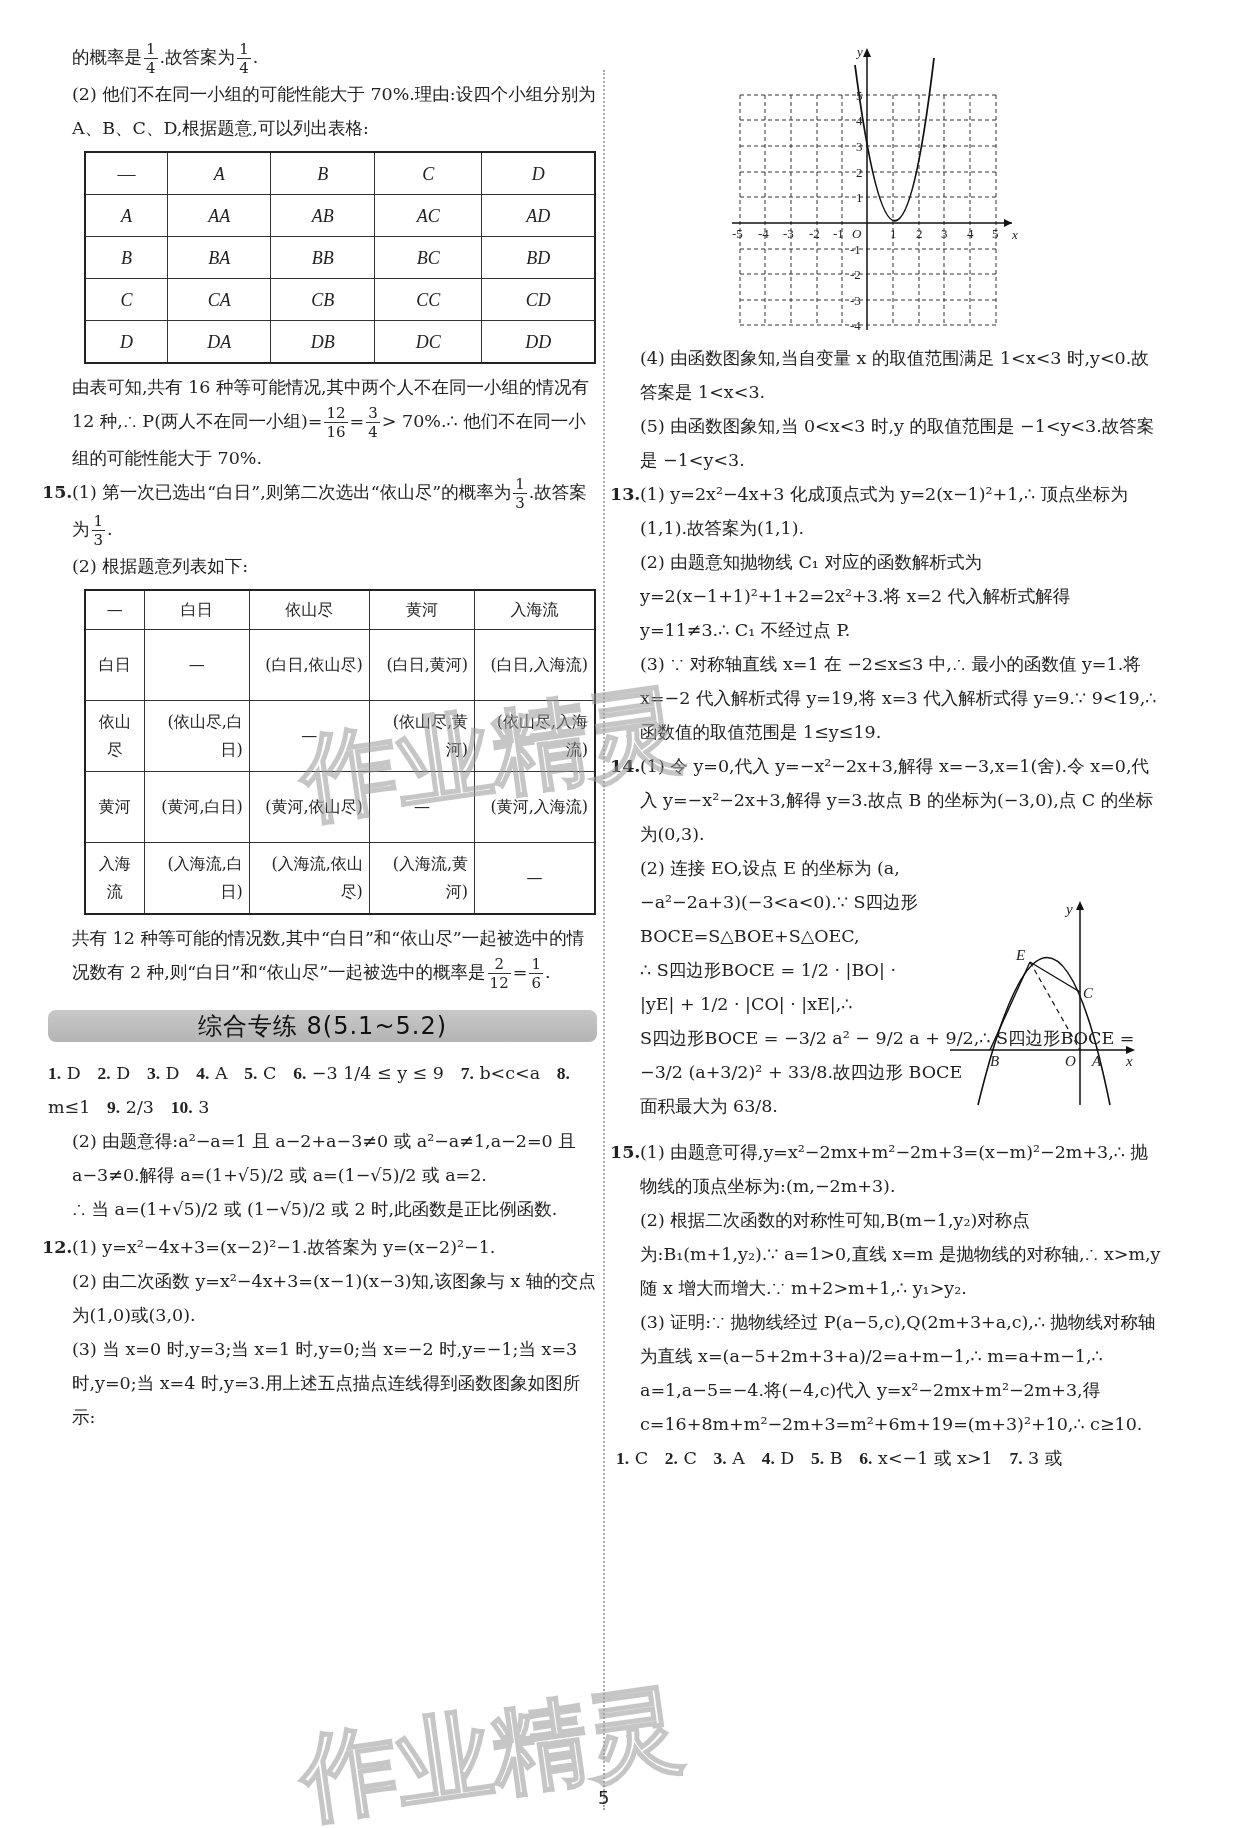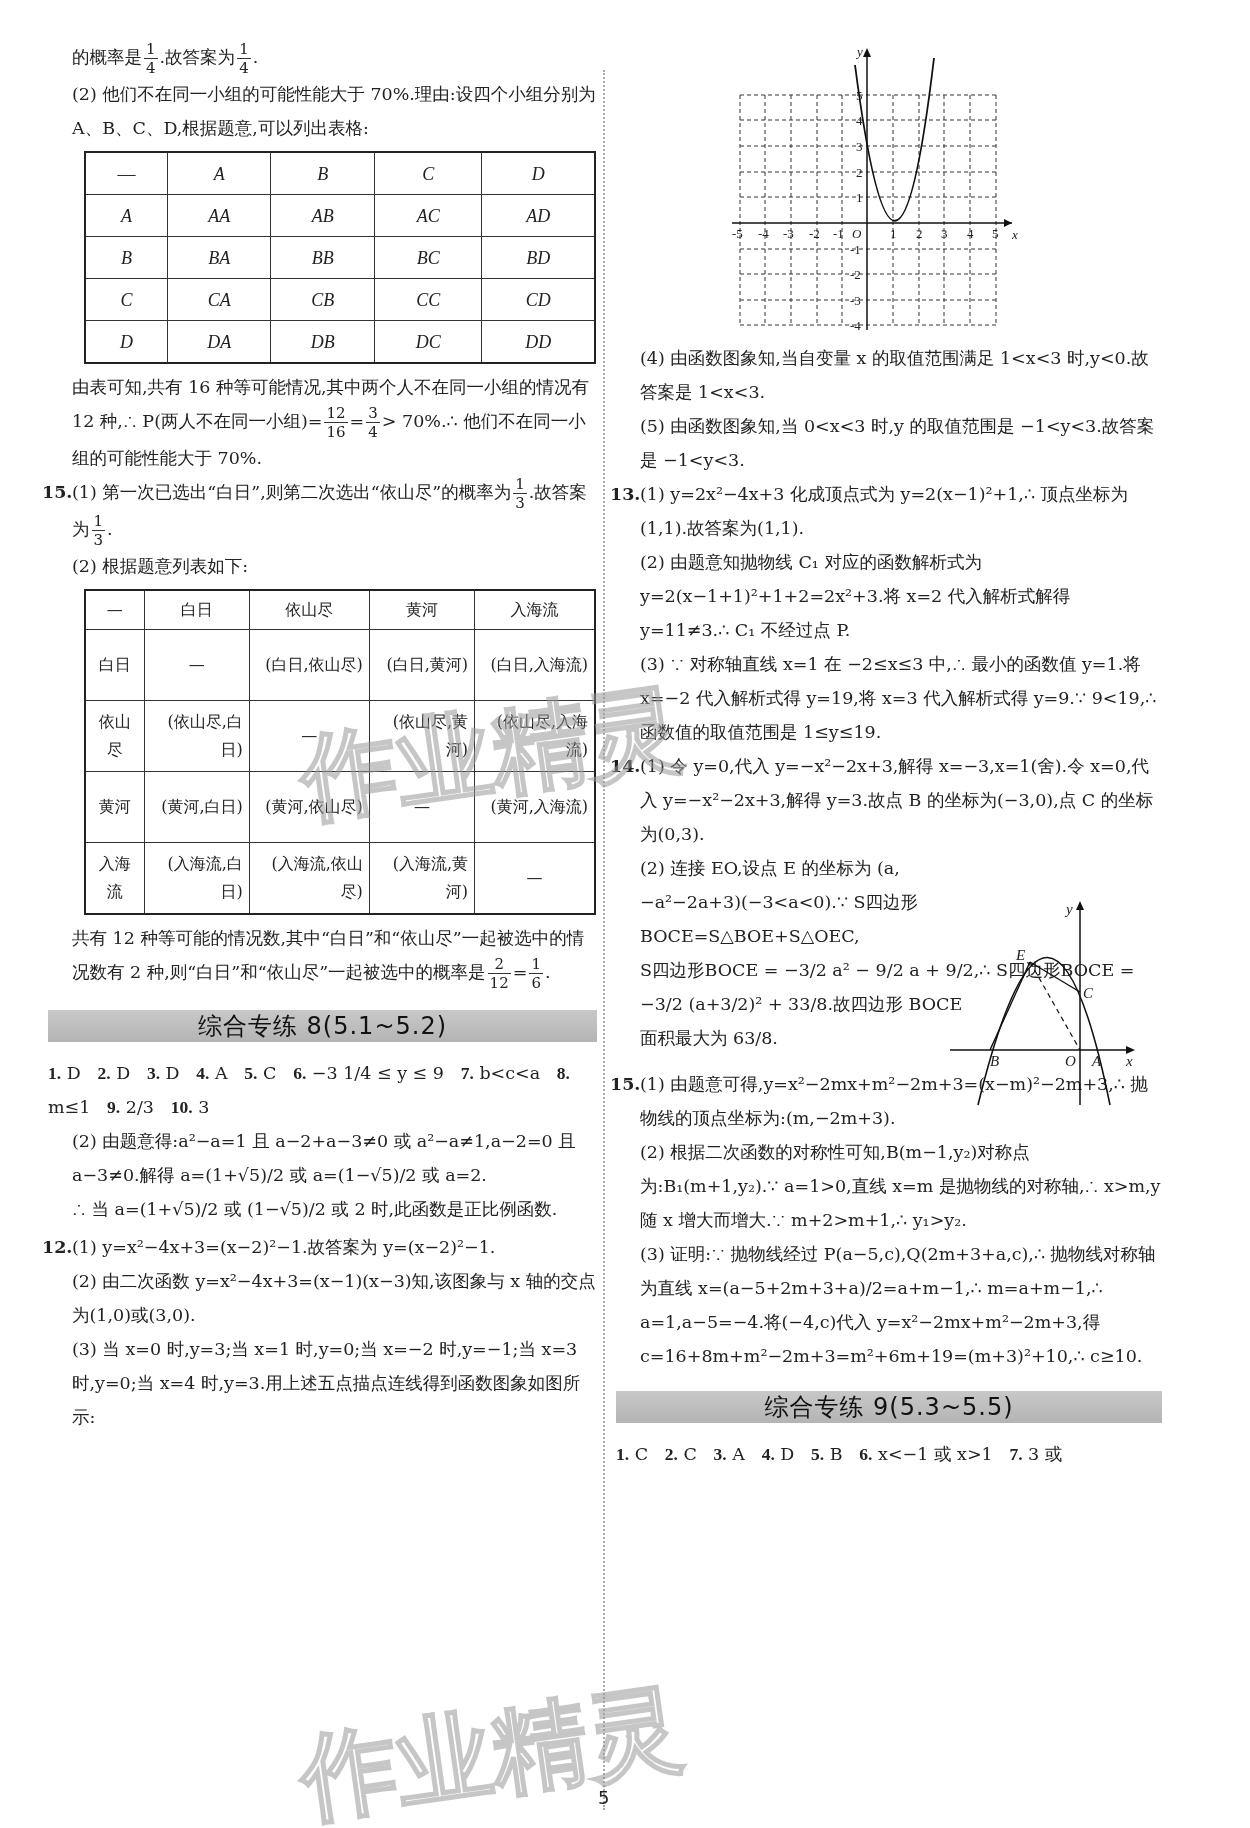--- a/index.html
+++ b/index.html
@@ -17,21 +17,21 @@
   .frac .den { display: block; padding: 0 2px; }
   table.grid { border-collapse: collapse; width: 512px; margin: 6px 0 6px 12px; border: 2px solid #222; }
   table.grid td { border: 1px solid #333; text-align: center; height: 39px; font-style: italic;
                   font-family: "Liberation Serif", serif; font-size: 18px; }
   table.poem { border-collapse: collapse; width: 512px; margin: 6px 0 6px 12px; border: 2px solid #222; }
   table.poem td { border: 1px solid #333; text-align: center; height: 70px; font-size: 16px; line-height: 28px; padding: 0 6px; }
   table.poem tr:first-child td { height: 38px; }
   table.poem td.cellL { text-align: right; }
   .banner { height: 32px; background: linear-gradient(#c8c8c8, #b4b4b4); margin: 18px 0 14px -24px;
             text-align: center; font-family: "DejaVu Sans", sans-serif; font-size: 24px; line-height: 32px;
-            color: #111; letter-spacing: 1px; }
+            color: #111; letter-spacing: 1px; border-radius: 8px; }
   .answers b { font-family: "Liberation Serif", serif; }
   .chart1 { margin: 0 0 0 80px; }
   .pageno { position: absolute; left: 598px; top: 1787px; font-family: "DejaVu Sans", sans-serif; font-size: 18px; }
   .watermark { position: absolute; font-family: "DejaVu Sans", sans-serif; font-size: 96px; font-weight: bold;
                color: transparent; -webkit-text-stroke: 2px #999; transform: rotate(-8deg); opacity: .55; pointer-events: none; }
   .fig2 { position: absolute; right: 12px; top: 770px; }
 </style>
 </head>
 <body>
 
@@ -220,29 +220,29 @@
   <p>(4) 由函数图象知,当自变量 x 的取值范围满足 1&lt;x&lt;3 时,y&lt;0.故答案是 1&lt;x&lt;3.</p>
   <p>(5) 由函数图象知,当 0&lt;x&lt;3 时,y 的取值范围是 −1&lt;y&lt;3.故答案是 −1&lt;y&lt;3.</p>
 
   <p><span class="qnum">13.</span><span>(1) y=2x²−4x+3 化成顶点式为 y=2(x−1)²+1,∴ 顶点坐标为(1,1).故答案为(1,1).</span></p>
   <p>(2) 由题意知抛物线 C₁ 对应的函数解析式为 y=2(x−1+1)²+1+2=2x²+3.将 x=2 代入解析式解得 y=11≠3.∴ C₁ 不经过点 P.</p>
   <p>(3) ∵ 对称轴直线 x=1 在 −2≤x≤3 中,∴ 最小的函数值 y=1.将 x=−2 代入解析式得 y=19,将 x=3 代入解析式得 y=9.∵ 9&lt;19,∴ 函数值的取值范围是 1≤y≤19.</p>
 
   <p><span class="qnum">14.</span><span>(1) 令 y=0,代入 y=−x²−2x+3,解得 x=−3,x=1(舍).令 x=0,代入 y=−x²−2x+3,解得 y=3.故点 B 的坐标为(−3,0),点 C 的坐标为(0,3).</span></p>
   <div style="width:290px">
     <p>(2) 连接 EO,设点 E 的坐标为 (a,−a²−2a+3)(−3&lt;a&lt;0).∵ S四边形BOCE=S△BOE+S△OEC,</p>
+    <p>∴ S四边形BOCE = 1/2 · |BO| · |yE| + 1/2 · |CO| · |xE|,∴</p>
   </div>
   <p>S四边形BOCE = −3/2 a² − 9/2 a + 9/2,∴ S四边形BOCE = −3/2 (a+3/2)² + 33/8.故四边形 BOCE</p>
   <p>面积最大为 63/8.</p>
 
   <p style="margin-top:12px"><span class="qnum">15.</span><span>(1) 由题意可得,y=x²−2mx+m²−2m+3=(x−m)²−2m+3,∴ 抛物线的顶点坐标为:(m,−2m+3).</span></p>
   <p>(2) 根据二次函数的对称性可知,B(m−1,y₂)对称点为:B₁(m+1,y₂).∵ a=1&gt;0,直线 x=m 是抛物线的对称轴,∴ x&gt;m,y 随 x 增大而增大.∵ m+2&gt;m+1,∴ y₁&gt;y₂.</p>
   <p>(3) 证明:∵ 抛物线经过 P(a−5,c),Q(2m+3+a,c),∴ 抛物线对称轴为直线 x=(a−5+2m+3+a)/2=a+m−1,∴ m=a+m−1,∴ a=1,a−5=−4.将(−4,c)代入 y=x²−2mx+m²−2m+3,得 c=16+8m+m²−2m+3=m²+6m+19=(m+3)²+10,∴ c≥10.</p>
 
-  <div class="banner">综合专练 9(5.3~5.5)</div>
   <p class="answers" style="margin-left:-24px">
     <b>1.</b> <span>C</span>&nbsp;&nbsp;
     <b>2.</b> <span>C</span>&nbsp;&nbsp;
     <b>3.</b> <span>A</span>&nbsp;&nbsp;
     <b>4.</b> <span>D</span>&nbsp;&nbsp;
     <b>5.</b> <span>B</span>&nbsp;&nbsp;
     <b>6.</b> <span>x&lt;−1 或 x&gt;1</span>&nbsp;&nbsp;
     <b>7.</b> <span>3 或</span>
   </p>
 </div>

